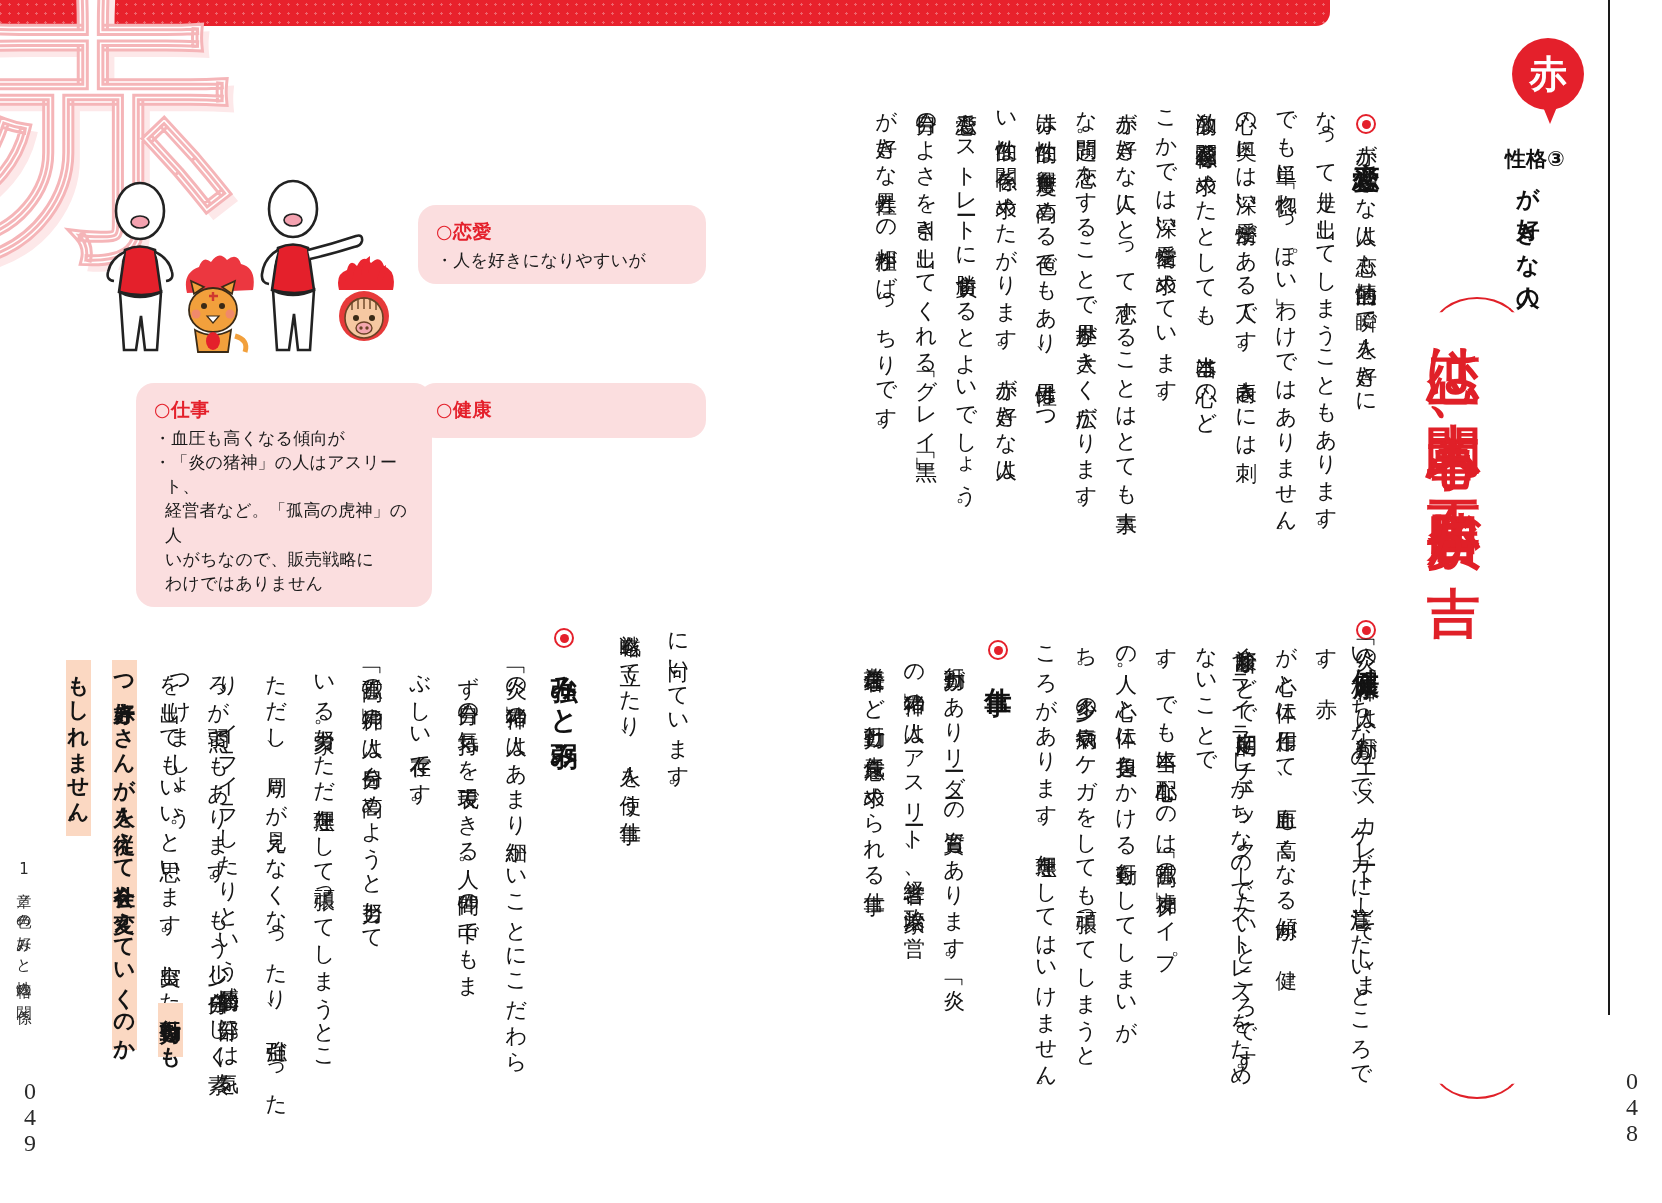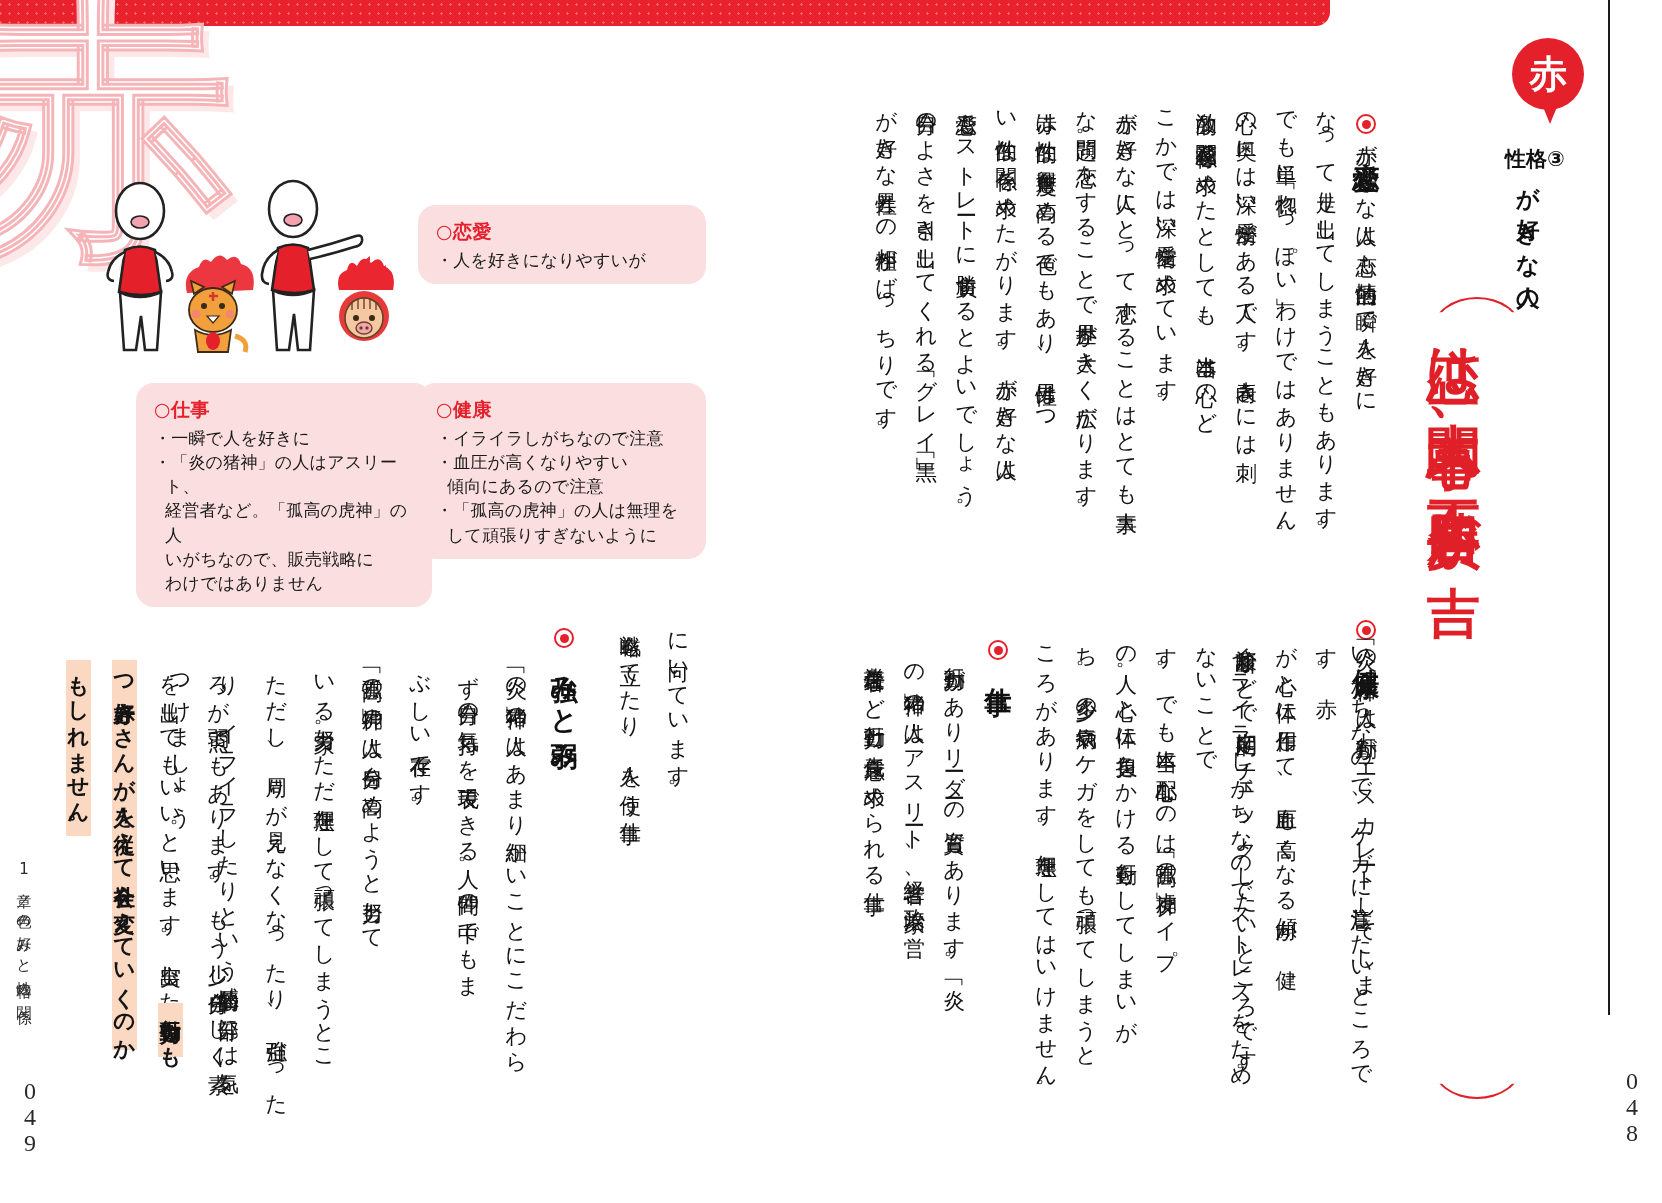--- a/index.html
+++ b/index.html
@@ -311,37 +311,30 @@
   <div class="pbox" id="box-renai">
     <div class="ph">○恋愛</div>
     <ul>
       <li><span>人を好きになりやすいが</span></li>
     </ul>
   </div>
 
   <div class="pbox" id="box-shigoto">
     <div class="ph">○仕事</div>
     <ul>
-      <li><span>一瞬で人を好きに</span></li>
+      <li><span>血圧も高くなる傾向が</span></li>
       <li><span>「炎の猪神」の人はアスリート、</span>
         <span class="cont">経営者など。「孤高の虎神」の人</span>
         <span class="cont">いがちなので、販売戦略に</span>
         <span class="cont">わけではありません</span></li>
     </ul>
   </div>
 
   <div class="pbox" id="box-kenko">
     <div class="ph">○健康</div>
-    <ul>
-      <li><span>イライラしがちなので注意</span></li>
-      <li><span>血圧が高くなりやすい</span>
-        <span class="cont">傾向にあるので注意</span></li>
-      <li><span>「孤高の虎神」の人は無理を</span>
-        <span class="cont">して頑張りすぎないように</span></li>
-    </ul>
   </div>
 
   <div class="vcol" style="left:660px; top:618px; height:530px;">に向いています。</div>
   <div class="vcol" style="left:612px; top:618px; height:530px;">戦略を立てたり、人を使う仕事</div>
 
   <div class="sec-head" style="left:546px; top:628px; height:200px;">
     <span class="dot"></span>
     <span>強みと弱み</span>
   </div>
 

